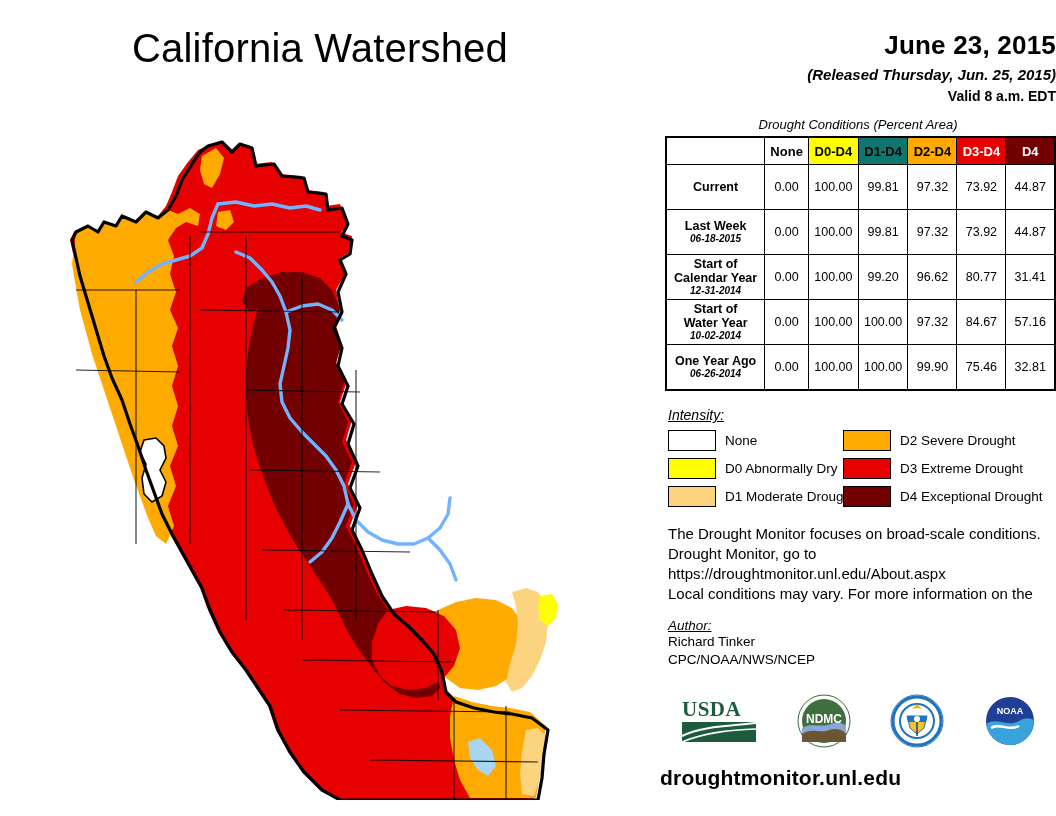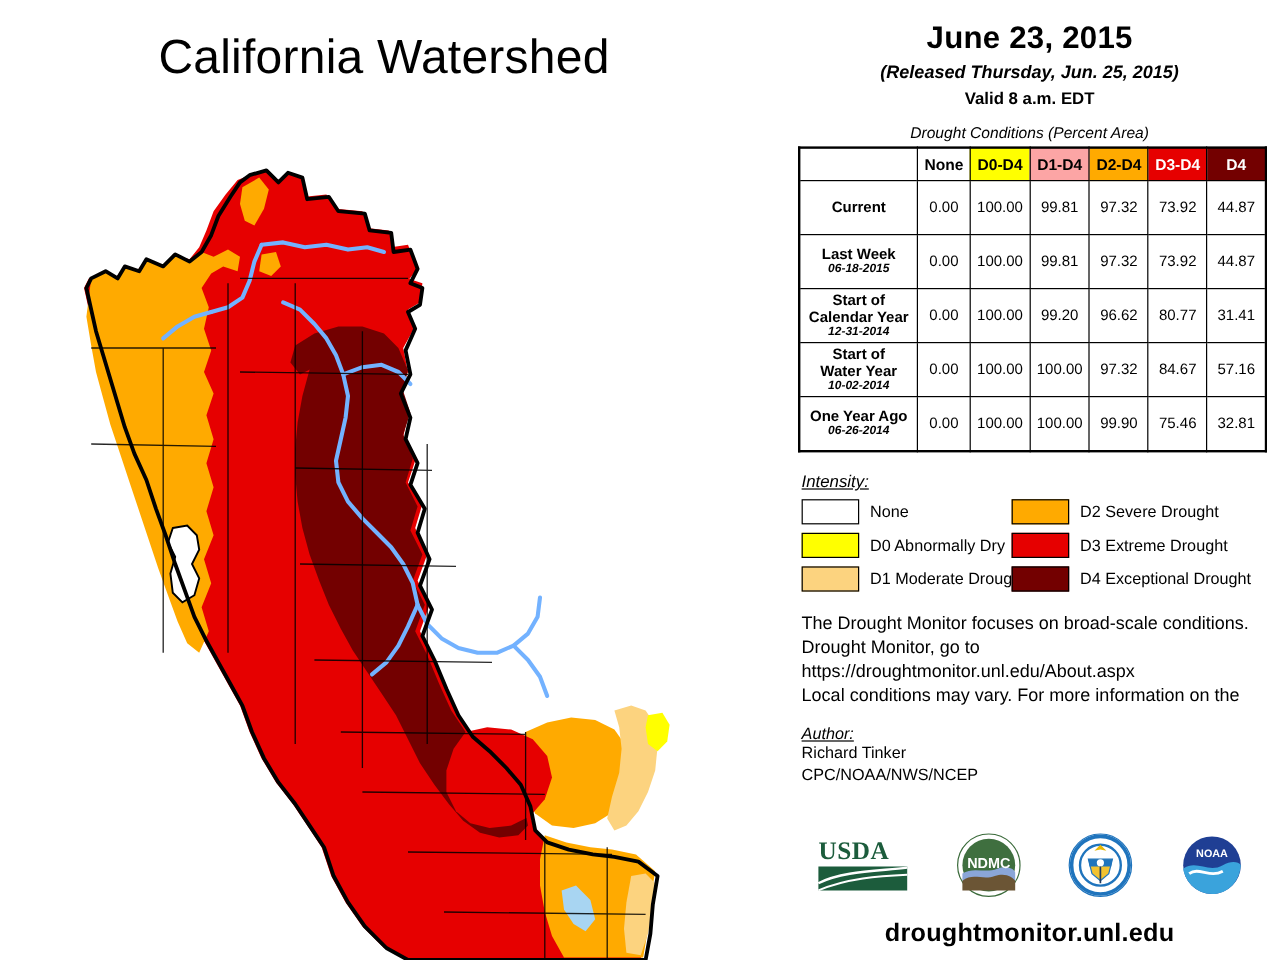--- a/index.html
+++ b/index.html
@@ -11,40 +11,40 @@
   #subtitle{font-size:22px;font-weight:bold;font-style:italic;letter-spacing:.3px;}
   #maintitle{font-size:40px;font-weight:normal;margin-top:4px;letter-spacing:.2px;}
 
   
   #map-wrap{position:absolute;left:40px;top:140px;width:600px;height:660px;}
   #map-svg{display:block;width:100%;height:100%;}
 
   
   #right{position:absolute;left:660px;top:0;width:396px;height:816px;}
 
-  #date-block{text-align:center;padding-top:16px;}
+  #date-block{text-align:right;padding-top:30px;}
   #date-main{font-size:26px;font-weight:bold;letter-spacing:.2px;}
   #date-rel{font-size:15px;font-weight:bold;font-style:italic;margin-top:5px;}
   #date-valid{font-size:14px;font-weight:bold;margin-top:5px;}
 
   #tbl-caption{font-size:13px;font-style:italic;text-align:center;margin-top:13px;}
 
   
   #tbl{border-collapse:collapse;margin-top:4px;margin-left:5px;
        table-layout:fixed;border:2px solid #000;}
   #tbl td,#tbl th{border:1px solid #000;font-size:12.5px;text-align:center;
                   padding:0;}
   #tbl thead th{height:26px;font-weight:bold;font-size:13px;}
   #tbl thead th.lbl-corner{border:none;background:#fff;}
   #tbl tbody td{height:44px;background:#fff;}
   td.rowlabel{font-weight:bold;font-size:12.5px;line-height:1.12;padding:2px 4px;}
   td.rowlabel .sub{display:block;font-size:10px;font-style:italic;font-weight:bold;}
   .c-none{background:#ffffff;color:#000;}
   .c-d0{background:#ffff00;color:#000;}
-  .c-d1{background:#fca5a5;color:#000;}
+  .c-d1{background:#0f766e;color:#000;}
   .c-d2{background:#ffaa00;color:#000;}
   .c-d3{background:#e60000;color:#fff;}
   .c-d4{background:#730000;color:#fff;}
 
   
   #intensity{margin-top:16px;padding-left:8px;}
   #int-head{font-size:14px;font-style:italic;text-decoration:underline;
             margin-bottom:7px;}
   #legend-grid{display:grid;grid-template-columns:175px 190px;row-gap:7px;}
   .leg-item{display:flex;align-items:center;}
@@ -55,21 +55,21 @@
   #disclaimer{margin-top:17px;padding-left:8px;font-size:15px;
               line-height:1.33;}
   #author-head{margin-top:14px;padding-left:8px;font-size:13.5px;font-style:italic;
                text-decoration:underline;}
   .author-line{padding-left:8px;font-size:13.5px;line-height:1.35;}
 
   
   #logos{position:absolute;left:0;top:686px;width:396px;height:70px;
          display:flex;align-items:center;justify-content:space-around;}
   .logo{flex:0 0 auto;}
-  #site-url{position:absolute;left:0;top:766px;width:396px;text-align:center;
+  #site-url{position:absolute;left:0;top:766px;width:396px;text-align:left;
             font-size:21px;font-weight:bold;letter-spacing:.2px;}
 </style>
 </head>
 <body>
 
 <div id="title-block">
   <div id="maintitle">California Watershed</div>
 </div>
 
 <div id="map-wrap">

